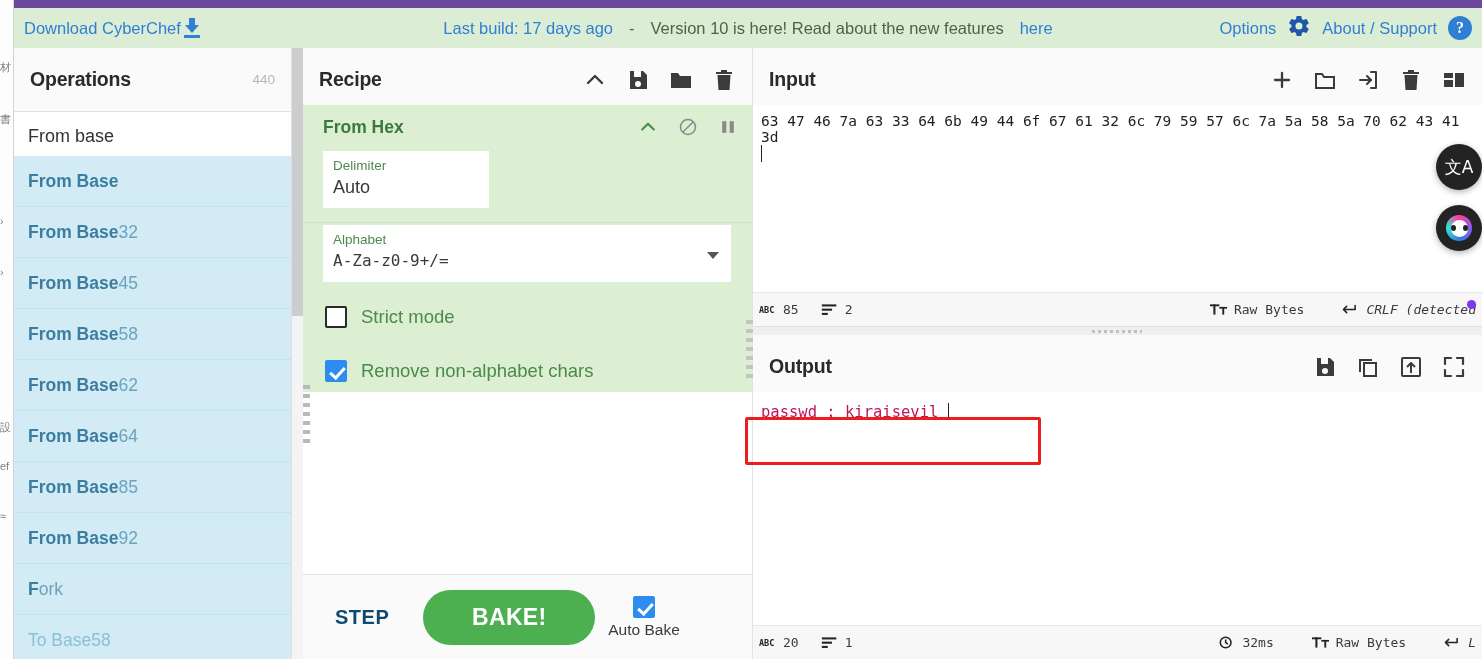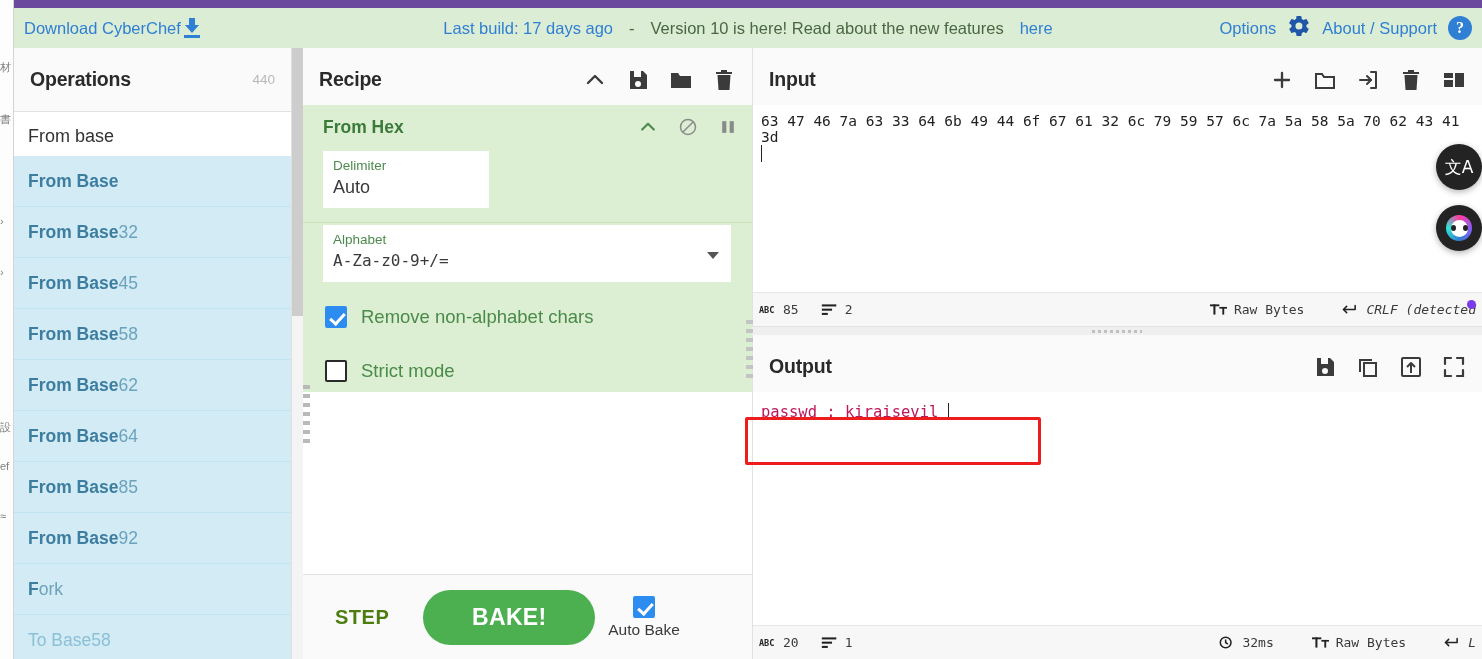--- a/index.html
+++ b/index.html
@@ -206,21 +206,21 @@
     transform: rotate(42deg);
   }
   .cb-label { font-size: 18.5px; color: #4a8a4a; }
 
   .bake-bar {
     position: absolute; left: 0; right: 0; bottom: 0; height: 85px;
     background: #fafafa; border-top: 1px solid #e2e2e2;
     display: flex; align-items: center; gap: 0;
   }
   .step-btn {
-    font-size: 20px; font-weight: bold; color: #4d7c0f;
+    font-size: 20px; font-weight: bold; color: #0c4a6e;
     letter-spacing: 0.5px; margin-left: 32px; cursor: pointer;
   }
   .bake-btn {
     width: 172px; height: 55px; margin-left: 34px;
     background: #4caf50; border-radius: 28px;
     color: #fff; font-size: 23px; font-weight: bold;
     display: flex; align-items: center; justify-content: center;
     cursor: pointer; letter-spacing: 0.3px;
   }
   .autobake { margin-left: 13px; text-align: right; cursor: pointer; }
@@ -484,26 +484,26 @@
               <div class="arg-value">Auto</div>
             </div>
           </div>
           <div class="rec-op">
             <div class="arg-field wide">
               <div class="arg-label">Alphabet</div>
               <div class="arg-value mono">A-Za-z0-9+/=</div>
               <span class="caret-dn"></span>
             </div>
             <div class="cb-row">
+              <span class="cb"></span>
+              <span class="cb-label">Strict mode</span>
+            </div>
+            <div class="cb-row">
               <span class="cb on"></span>
               <span class="cb-label">Remove non-alphabet chars</span>
-            </div>
-            <div class="cb-row">
-              <span class="cb"></span>
-              <span class="cb-label">Strict mode</span>
             </div>
           </div>
         </div>
     </div>
 
     <div class="bake-bar">
       <span class="step-btn">STEP</span>
       <div class="bake-btn">BAKE!</div>
       <div class="autobake">
         <div class="cb on"></div>

